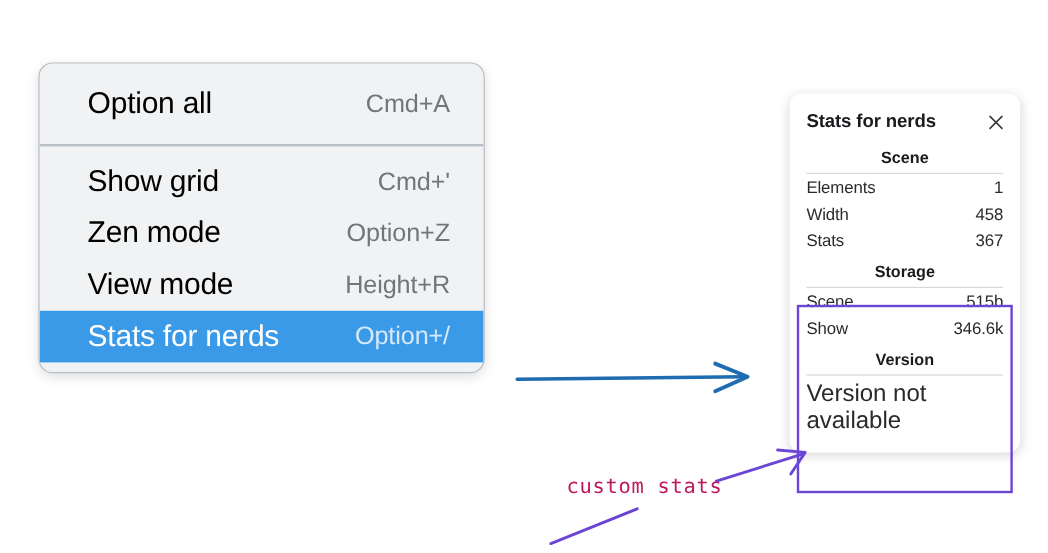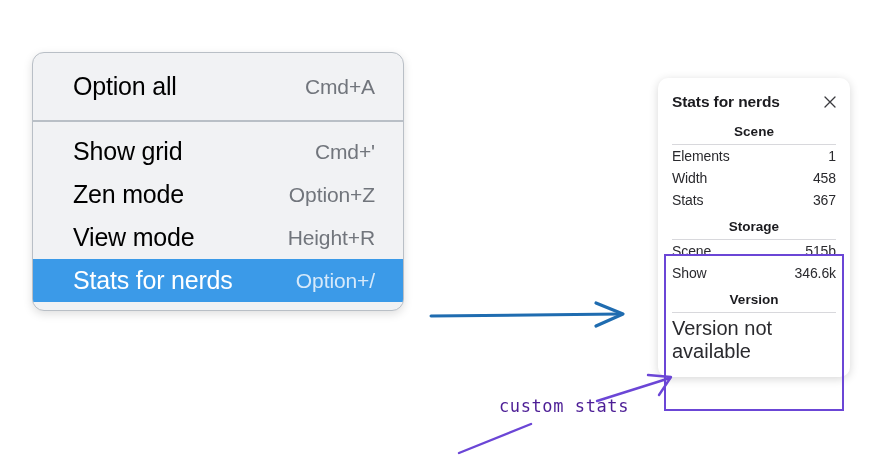--- a/index.html
+++ b/index.html
@@ -145,25 +145,25 @@
   #annotations {
     position: absolute;
     left: 0;
     top: 0;
     width: 873px;
     height: 461px;
     pointer-events: none;
   }
   #custom-stats-label {
     position: absolute;
-    left: 499px;
+    left: 472px;
     top: 396px;
     font-family: "DejaVu Sans Mono", monospace;
     font-size: 17px;
-    color: #4c1d95;
+    color: #be185d;
     letter-spacing: 0.6px;
     white-space: nowrap;
   }
 </style>
 </head>
 <body>
 
 <div id="context-menu">
 
   <div class="menu-group group-top">

